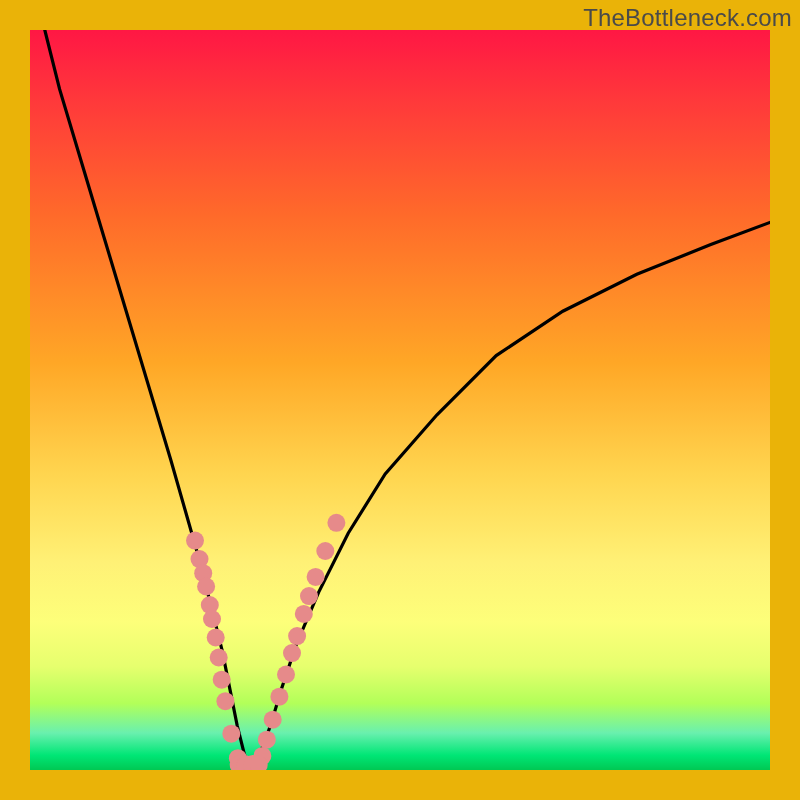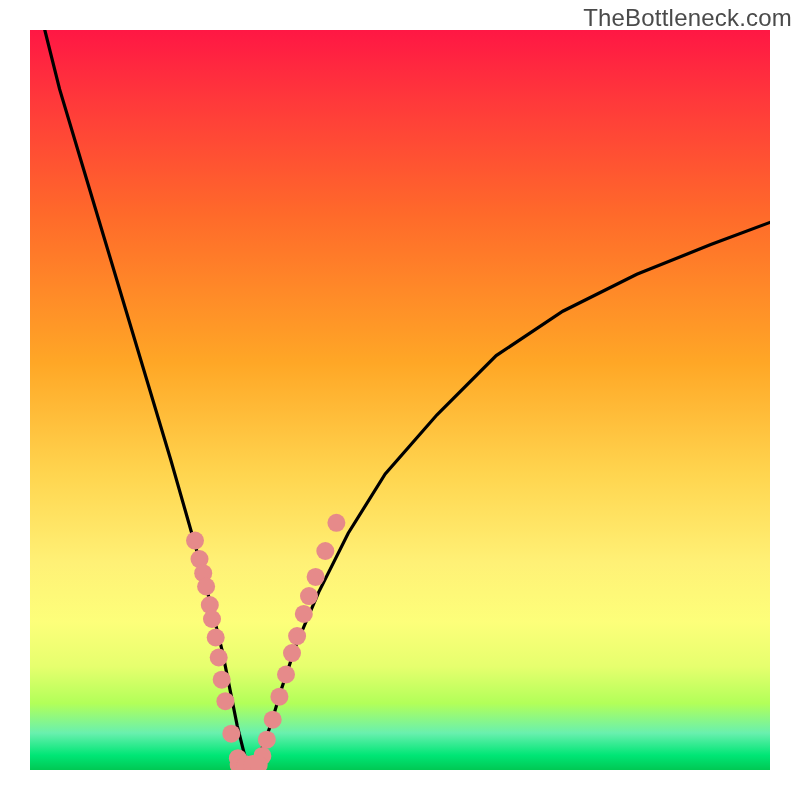--- a/index.html
+++ b/index.html
@@ -8,21 +8,21 @@
     width: 800px;
     height: 800px;
     overflow: hidden;
     background: #000;
     font-family: Arial, Helvetica, sans-serif;
   }
   .frame {
     position: absolute;
     top: 0; left: 0;
     width: 800px; height: 800px;
-    background: #ffffff;
+    background: #eab308;
   }
   .plot {
     position: absolute;
     top: 30px;
     left: 30px;
     width: 740px;
     height: 740px;
     overflow: hidden;
   }
   .gradient {

